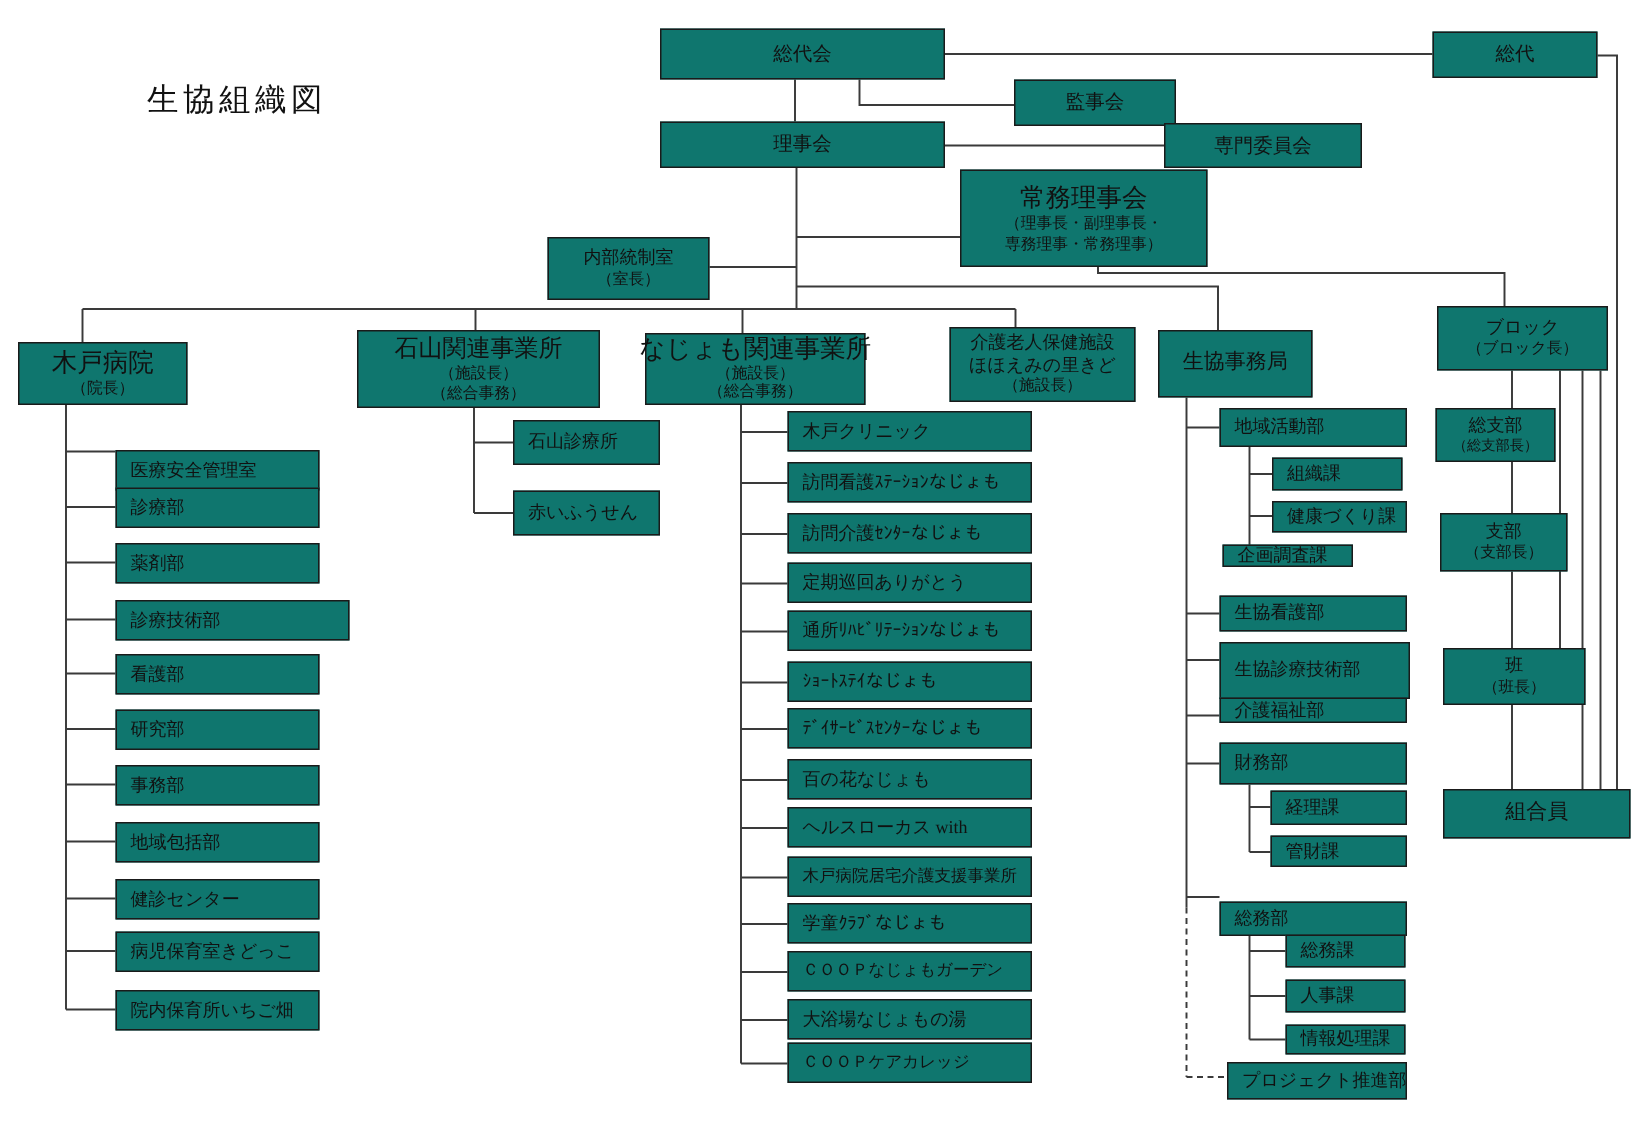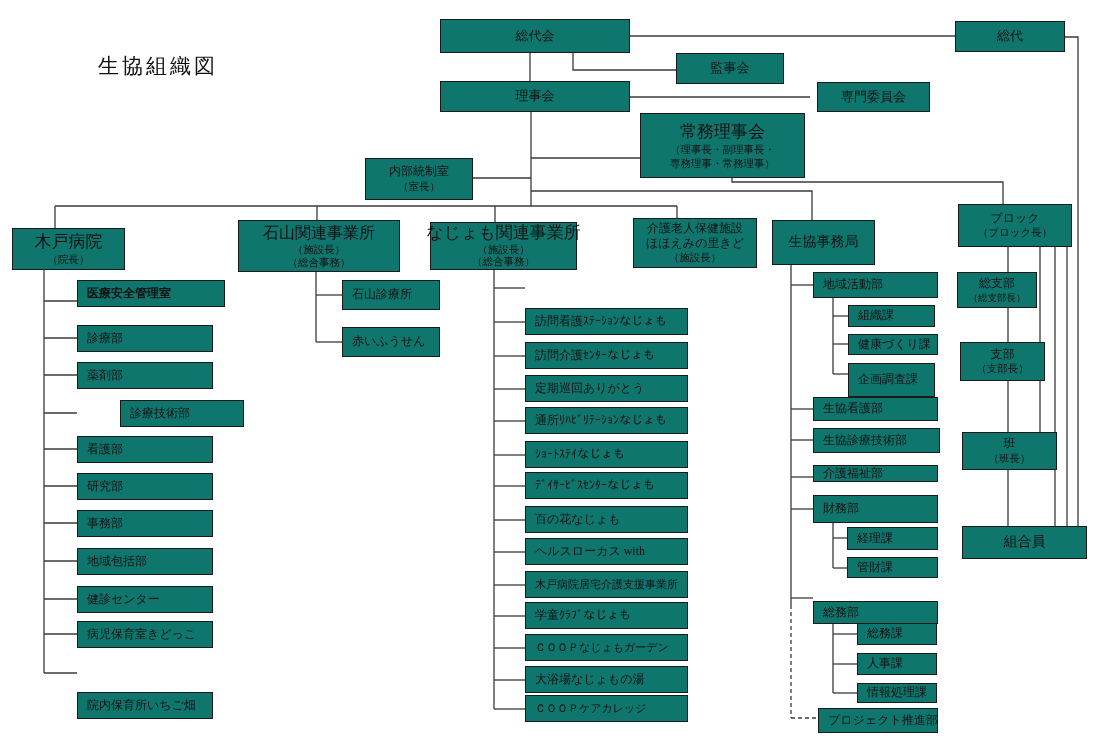--- a/index.html
+++ b/index.html
@@ -118,21 +118,21 @@
       <line x1="1067" y1="247" x2="1067" y2="526"></line>
       <polyline points="1065,37 1078,37 1078,526"></polyline>
     </g>
   </svg>
 
   <div class="chart-title">生協組織図</div>
 
   <div class="node" style="left:440px;top:19px;width:190px;height:34px;">総代会</div>
   <div class="node" style="left:676px;top:53px;width:108px;height:31px;">監事会</div>
   <div class="node" style="left:440px;top:81px;width:190px;height:31px;">理事会</div>
-  <div class="node" style="left:817px;top:82px;width:113px;height:30px;">専門委員会</div>
+  <div class="node" style="left:776px;top:82px;width:132px;height:30px;">専門委員会</div>
   <div class="node col" style="left:640px;top:113px;width:165px;height:65px;">
     <span class="nm">常務理事会</span>
     <span class="sub">（理事長・副理事長・</span>
     <span class="sub">専務理事・常務理事）</span>
   </div>
   <div class="node col" style="left:365px;top:158px;width:108px;height:42px;">
     <span class="nm12">内部統制室</span>
     <span class="sub">（室長）</span>
   </div>
   <div class="node" style="left:955px;top:21px;width:110px;height:31px;">総代</div>
@@ -151,55 +151,56 @@
     <span class="sub">（施設長）</span>
     <span class="sub">（総合事務）</span>
   </div>
   <div class="node col" style="left:633px;top:218px;width:124px;height:50px;line-height:1.25;">
     <span class="nm12">介護老人保健施設</span>
     <span class="nm12">ほほえみの里きど</span>
     <span class="sub">（施設長）</span>
   </div>
   <div class="node f14" style="left:772px;top:220px;width:103px;height:45px;">生協事務局</div>
 
-  <div class="node li" style="left:77px;top:280px;width:148px;height:27px;font-weight:bold;">医療安全管理室</div>
+  <div class="node li" style="left:77px;top:300px;width:136px;height:27px;">医療安全管理室</div>
   <div class="node li" style="left:77px;top:325px;width:136px;height:27px;">診療部</div>
   <div class="node li" style="left:77px;top:362px;width:136px;height:27px;">薬剤部</div>
-  <div class="node li" style="left:77px;top:400px;width:124px;height:27px;margin-left:43px;">診療技術部</div>
+  <div class="node li" style="left:77px;top:400px;width:156px;height:27px;">診療技術部</div>
   <div class="node li" style="left:77px;top:436px;width:136px;height:27px;">看護部</div>
   <div class="node li" style="left:77px;top:473px;width:136px;height:27px;">研究部</div>
   <div class="node li" style="left:77px;top:510px;width:136px;height:27px;">事務部</div>
   <div class="node li" style="left:77px;top:548px;width:136px;height:27px;">地域包括部</div>
   <div class="node li" style="left:77px;top:586px;width:136px;height:27px;">健診センター</div>
   <div class="node li" style="left:77px;top:621px;width:136px;height:27px;">病児保育室きどっこ</div>
-  <div class="node li" style="left:77px;top:660px;width:136px;height:27px;margin-top:32px;">院内保育所いちご畑</div>
+  <div class="node li" style="left:77px;top:660px;width:136px;height:27px;">院内保育所いちご畑</div>
 
   <div class="node li" style="left:342px;top:280px;width:98px;height:30px;text-align:center;">石山診療所</div>
   <div class="node li" style="left:342px;top:327px;width:98px;height:30px;">赤いふうせん</div>
 
+  <div class="node li" style="left:525px;top:274px;width:163px;height:27px;">木戸クリニック</div>
   <div class="node li" style="left:525px;top:308px;width:163px;height:27px;">訪問看護ｽﾃｰｼｮﾝなじょも</div>
   <div class="node li" style="left:525px;top:342px;width:163px;height:27px;">訪問介護ｾﾝﾀｰなじょも</div>
   <div class="node li" style="left:525px;top:375px;width:163px;height:27px;">定期巡回ありがとう</div>
   <div class="node li" style="left:525px;top:407px;width:163px;height:27px;">通所ﾘﾊﾋﾞﾘﾃｰｼｮﾝなじょも</div>
   <div class="node li" style="left:525px;top:441px;width:163px;height:27px;">ｼｮｰﾄｽﾃｲなじょも</div>
   <div class="node li" style="left:525px;top:472px;width:163px;height:27px;">ﾃﾞｲｻｰﾋﾞｽｾﾝﾀｰなじょも</div>
   <div class="node li" style="left:525px;top:506px;width:163px;height:27px;">百の花なじょも</div>
   <div class="node li" style="left:525px;top:538px;width:163px;height:27px;">ヘルスローカス with</div>
   <div class="node li xs" style="left:525px;top:571px;width:163px;height:27px;">木戸病院居宅介護支援事業所</div>
   <div class="node li" style="left:525px;top:602px;width:163px;height:27px;">学童ｸﾗﾌﾞなじょも</div>
   <div class="node li xs" style="left:525px;top:634px;width:163px;height:27px;">ＣＯＯＰなじょもガーデン</div>
   <div class="node li" style="left:525px;top:666px;width:163px;height:27px;">大浴場なじょもの湯</div>
   <div class="node li xs" style="left:525px;top:695px;width:163px;height:27px;">ＣＯＯＰケアカレッジ</div>
 
   <div class="node li" style="left:813px;top:272px;width:125px;height:26px;">地域活動部</div>
   <div class="node li" style="left:848px;top:305px;width:87px;height:22px;">組織課</div>
   <div class="node li" style="left:848px;top:334px;width:90px;height:21px;">健康づくり課</div>
-  <div class="node li" style="left:848px;top:363px;width:87px;height:34px;">企画調査課</div>
+  <div class="node li" style="left:815px;top:363px;width:87px;height:15px;">企画調査課</div>
   <div class="node li" style="left:813px;top:397px;width:125px;height:24px;">生協看護部</div>
-  <div class="node li" style="left:813px;top:428px;width:127px;height:25px;">生協診療技術部</div>
+  <div class="node li" style="left:813px;top:428px;width:127px;height:38px;">生協診療技術部</div>
   <div class="node li" style="left:813px;top:465px;width:125px;height:17px;">介護福祉部</div>
   <div class="node li" style="left:813px;top:495px;width:125px;height:28px;">財務部</div>
   <div class="node li" style="left:847px;top:527px;width:91px;height:23px;">経理課</div>
   <div class="node li" style="left:847px;top:557px;width:91px;height:21px;">管財課</div>
   <div class="node li" style="left:813px;top:587px;width:125px;height:23px;margin-top:14px;">総務部</div>
   <div class="node li" style="left:857px;top:623px;width:80px;height:22px;">総務課</div>
   <div class="node li" style="left:857px;top:653px;width:80px;height:22px;">人事課</div>
   <div class="node li" style="left:857px;top:683px;width:80px;height:20px;">情報処理課</div>
   <div class="node li" style="left:818px;top:708px;width:120px;height:25px;">プロジェクト推進部</div>
 

